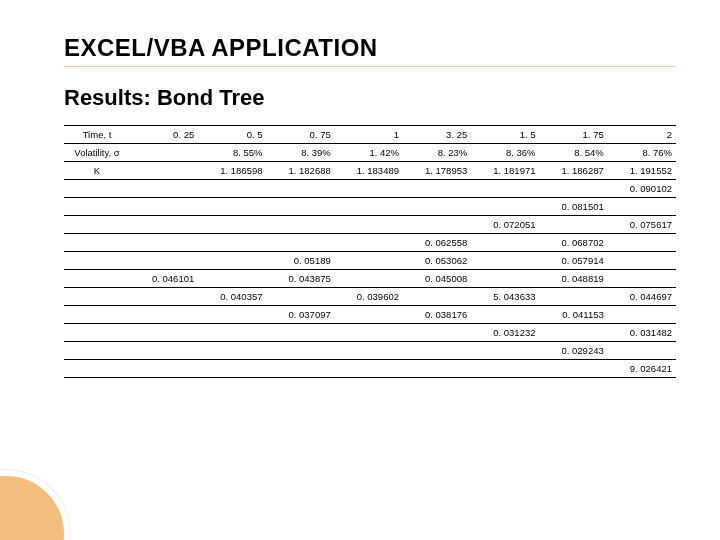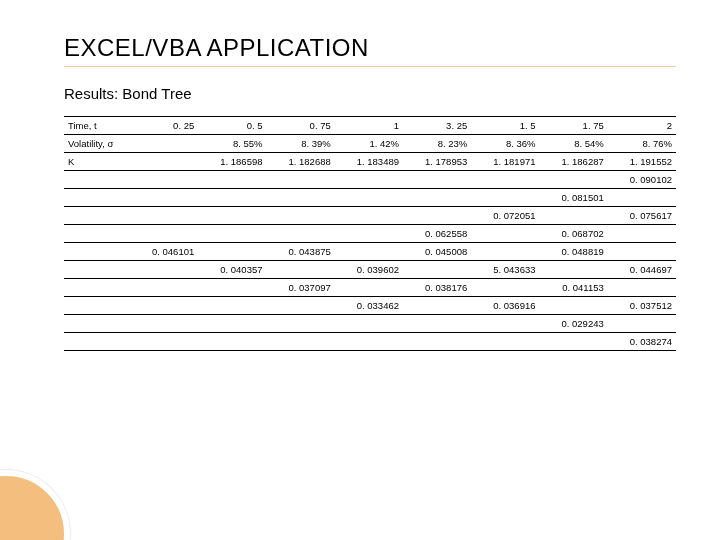--- a/index.html
+++ b/index.html
@@ -1,22 +1,22 @@
 <!DOCTYPE html>
 <html><head>
 <meta charset="utf-8">
 <style>
   html,body{margin:0;padding:0;width:720px;height:540px;background:#fff;font-family:Arial,Helvetica,sans-serif;color:#000;overflow:hidden}
   .slide{position:relative;width:720px;height:540px;box-sizing:border-box;padding:34px 44px 0 64px}
-  .title{font-size:24px;font-weight:normal;letter-spacing:0.5px;margin:0 0 4px 0}
+  .title{font-size:24px;font-weight:bold;letter-spacing:0.5px;margin:0 0 4px 0}
   .title-underline{height:1px;background:#f0cfa2}
-  .subtitle{font-size:15px;font-weight:normal;margin:18px 0 14px 0}
+  .subtitle{font-size:22px;font-weight:bold;margin:18px 0 14px 0}
   table{border-collapse:collapse;width:100%;table-layout:fixed;font-size:9.5px}
   td{border-top:0.6px solid #000;border-bottom:0.6px solid #000;height:17px;line-height:17px;padding:0 4px;text-align:right;white-space:nowrap;overflow:hidden}
-  td.rowhdr{text-align:left}
+  td.rowhdr{text-align:center}
   td:first-child{width:58px}
   .circle{position:absolute;left:-58px;bottom:-58px;width:116px;height:116px;border-radius:50%;background:#f4bf7e;border:6px solid #fff;box-shadow:0 0 0 1px rgba(0,0,0,0.08)}
 </style>
 </head>
 <body>
 
 <div class="slide">
   <h1 class="title">EXCEL/VBA APPLICATION</h1>
   <div class="title-underline"></div>
   <div class="subtitle">Results: Bond Tree</div>
@@ -95,20 +95,31 @@
           <td></td>
           <td></td>
           <td></td>
           <td>0. 062558</td>
           <td></td>
           <td>0. 068702</td>
           <td></td>
         </tr>
     <tr>
           <td class="rowhdr"></td>
+          <td></td>
+          <td></td>
+          <td>0. 05189</td>
+          <td></td>
+          <td>0. 053062</td>
+          <td></td>
+          <td>0. 057914</td>
+          <td></td>
+        </tr>
+    <tr>
+          <td class="rowhdr"></td>
           <td>0. 046101</td>
           <td></td>
           <td>0. 043875</td>
           <td></td>
           <td>0. 045008</td>
           <td></td>
           <td>0. 048819</td>
           <td></td>
         </tr>
     <tr>
@@ -131,25 +142,25 @@
           <td>0. 038176</td>
           <td></td>
           <td>0. 041153</td>
           <td></td>
         </tr>
     <tr>
           <td class="rowhdr"></td>
           <td></td>
           <td></td>
           <td></td>
-          <td>0. 033462</td>
           <td></td>
-          <td>0. 036916</td>
           <td></td>
-          <td>0. 037512</td>
+          <td>0. 031232</td>
+          <td></td>
+          <td>0. 031482</td>
         </tr>
     <tr>
           <td class="rowhdr"></td>
           <td></td>
           <td></td>
           <td></td>
           <td></td>
           <td></td>
           <td></td>
           <td>0. 029243</td>
@@ -157,19 +168,19 @@
         </tr>
     <tr>
           <td class="rowhdr"></td>
           <td></td>
           <td></td>
           <td></td>
           <td></td>
           <td></td>
           <td></td>
           <td></td>
-          <td>0. 038274</td>
+          <td>9. 026421</td>
         </tr>
   </tbody>
     </table>
 
   <div class="circle"></div>
 </div>
 
 </body></html>

